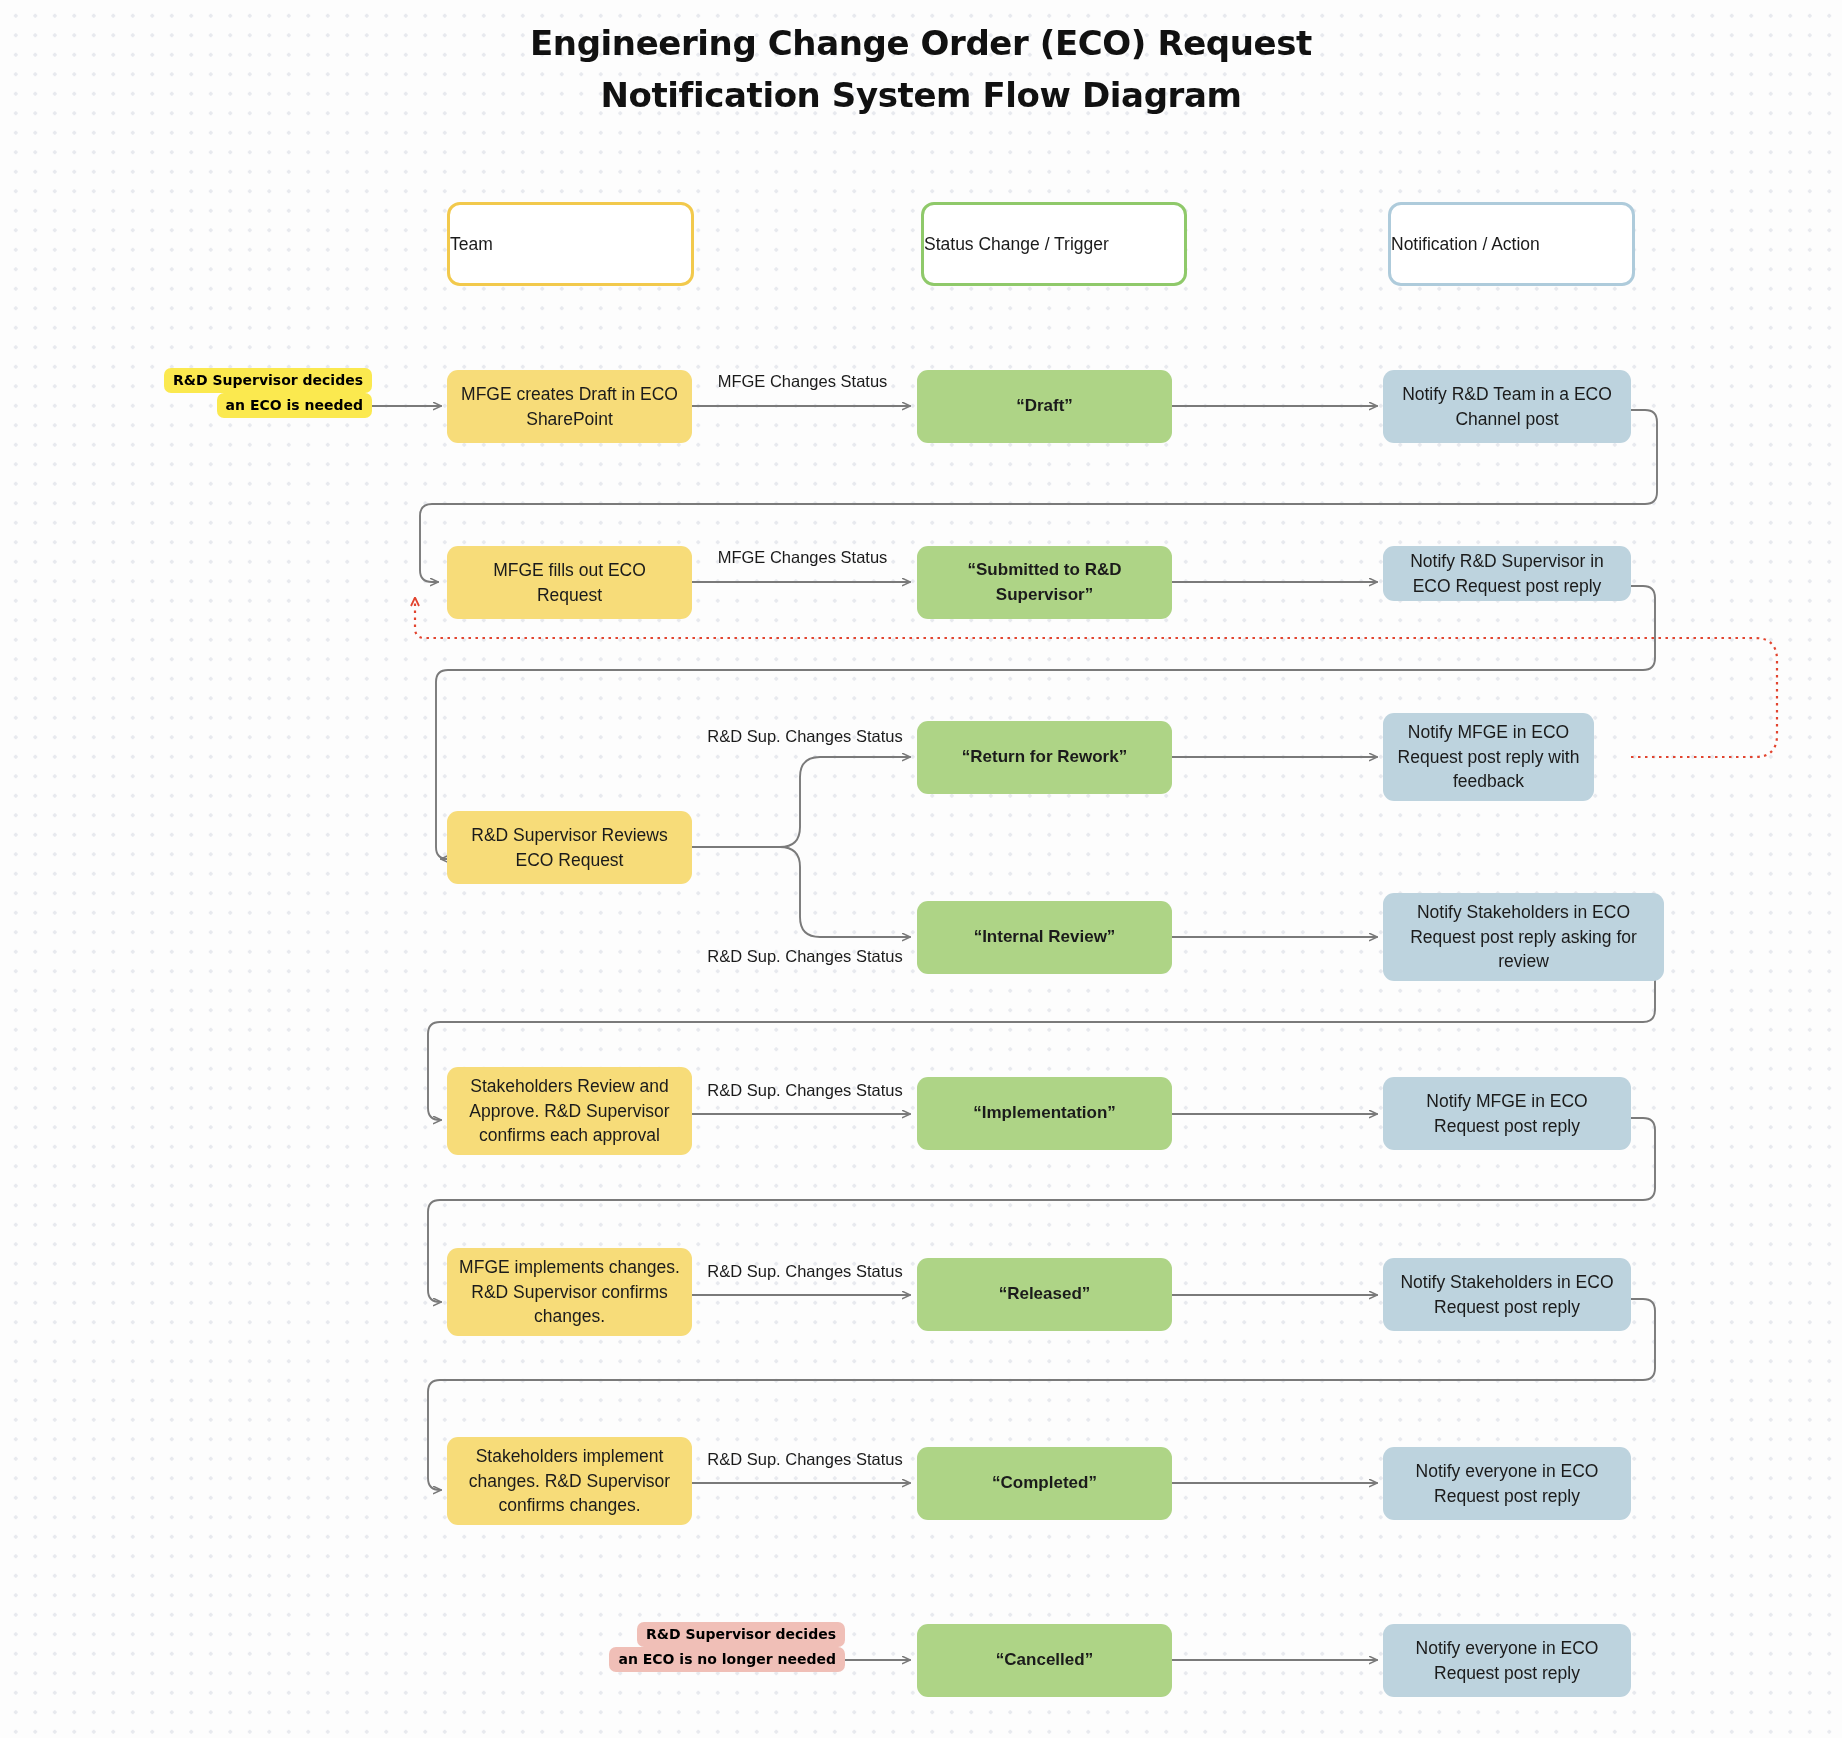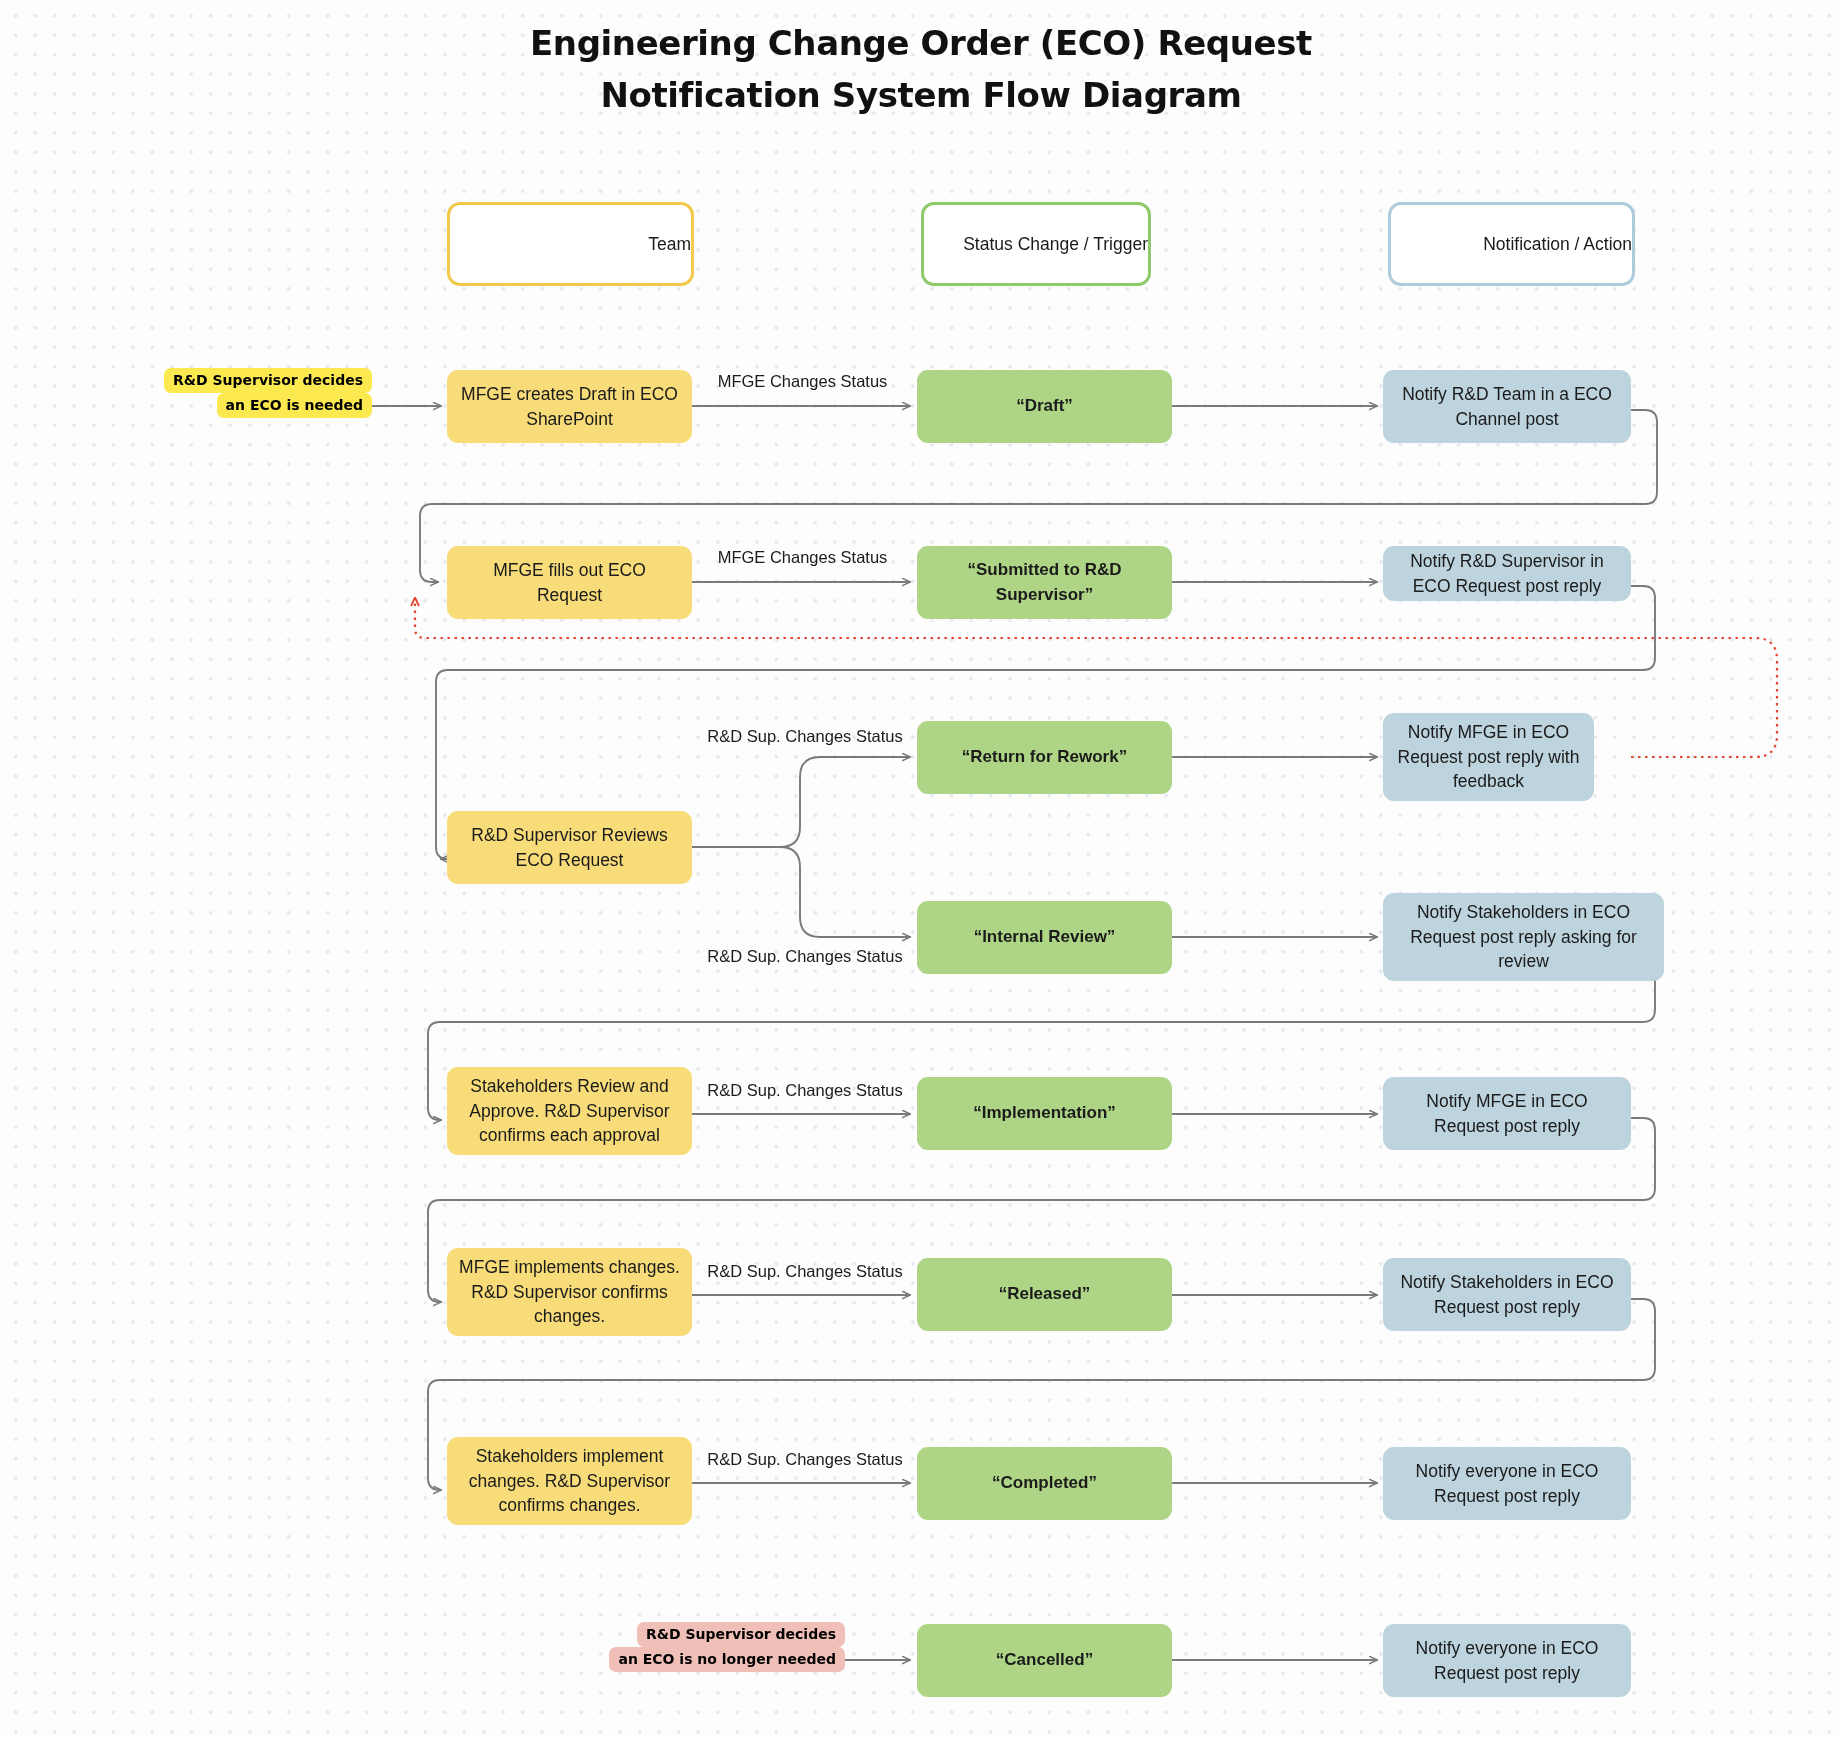--- a/index.html
+++ b/index.html
@@ -55,21 +55,21 @@
   .node.team   { background: #f7dc79; }
   .node.status { background: #aed486; font-weight: bold; font-size: 17px; }
   .node.notif  { background: #bdd3de; }
 
   
   .legend {
     position: absolute;
     box-sizing: border-box;
     display: flex;
     align-items: center;
-    justify-content: flex-end;
+    justify-content: flex-start;
     text-align: center;
     background: #ffffff;
     border-radius: 13px;
     border-width: 3.5px;
     border-style: solid;
     font-size: 17.5px;
     color: #1b1b1b;
   }
   .legend.team   { border-color: #f2c94c; }
   .legend.status { border-color: #8fc96a; }
@@ -169,21 +169,21 @@
   </svg>
 
   <div class="title">
     <span>Engineering Change Order (ECO) Request</span>
     <span class="l2">Notification System Flow Diagram</span>
   </div>
 
   <div class="legend team" style="left:447px; top:202px; width:247px; height:84px;">
     <span>Team</span>
   </div>
-  <div class="legend status" style="left:921px; top:202px; width:230px; height:84px;">
+  <div class="legend status" style="left:921px; top:202px; width:266px; height:84px;">
     <span>Status Change / Trigger</span>
   </div>
   <div class="legend notif" style="left:1388px; top:202px; width:247px; height:84px;">
     <span>Notification / Action</span>
   </div>
 
   <div class="marker yellow" style="left:27px; top:368px; width:345px;">
     <span>R&amp;D Supervisor decides</span><br>
     <span>an ECO is needed</span>
   </div>

